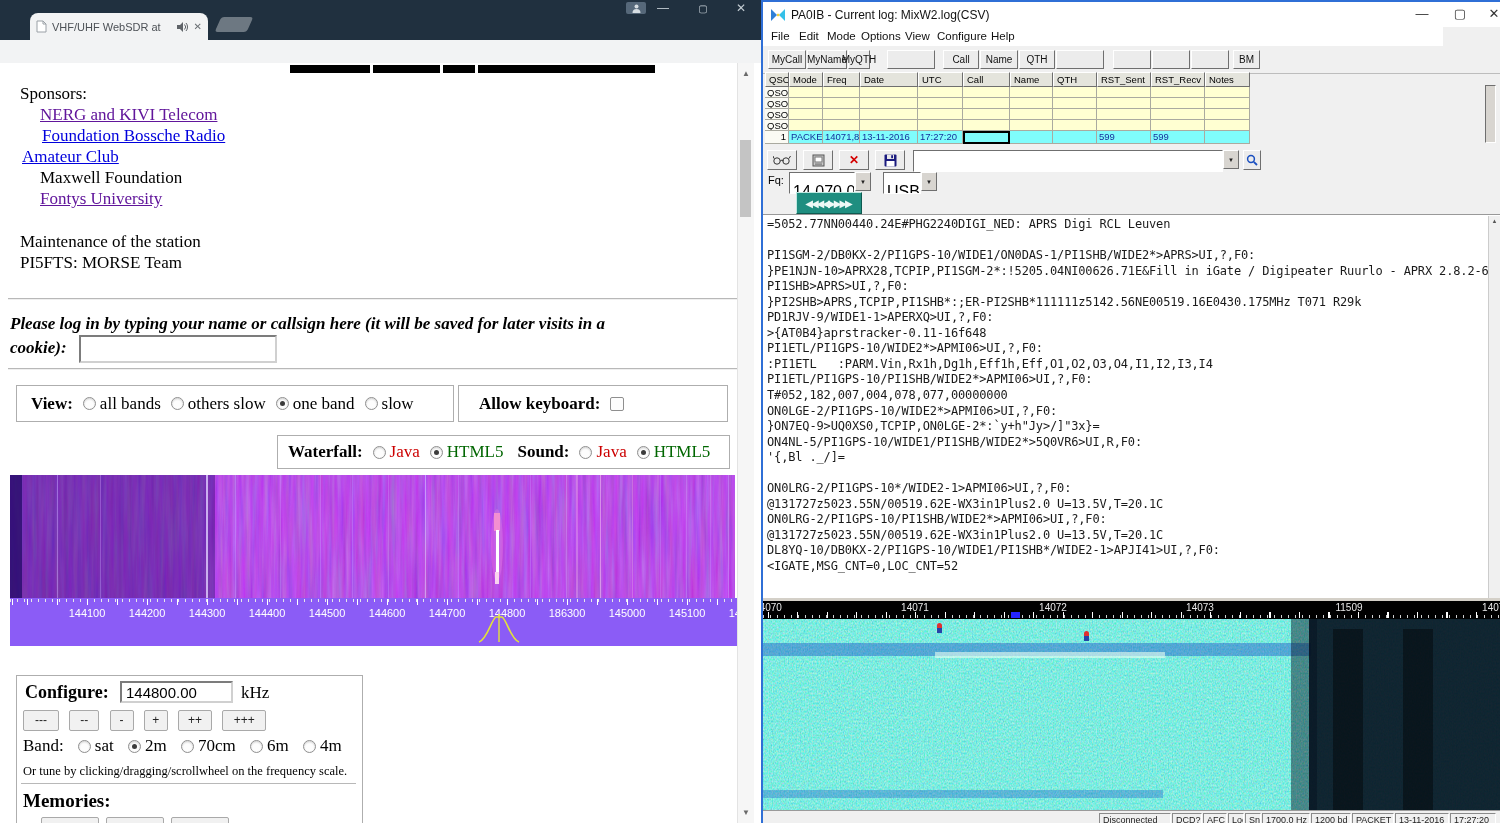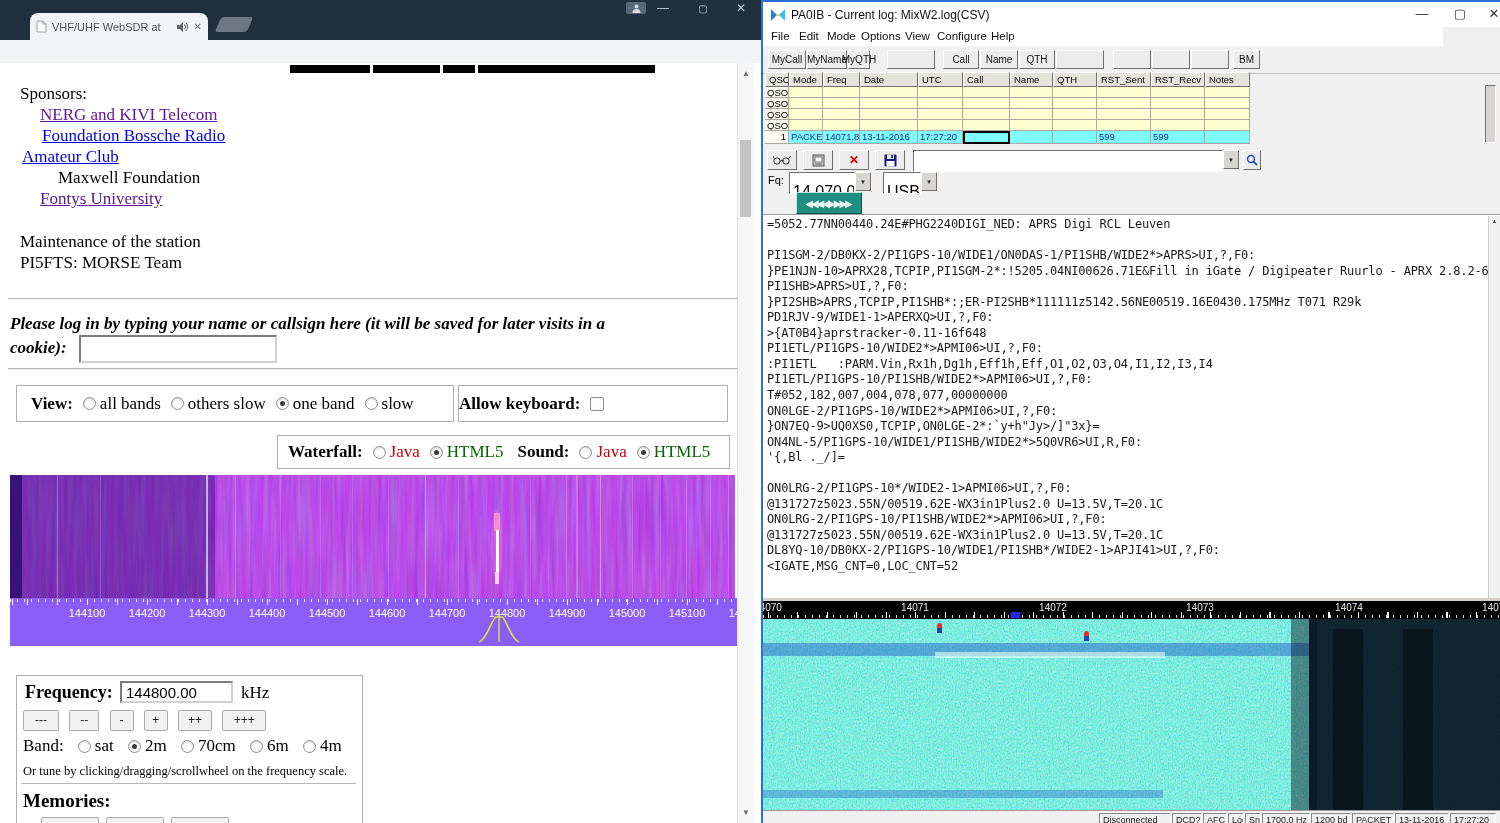--- a/index.html
+++ b/index.html
@@ -153,21 +153,21 @@
     <div class="blk" style="left:290px;width:80px"></div>
     <div class="blk" style="left:373px;width:67px"></div>
     <div class="blk" style="left:443px;width:32px"></div>
     <div class="blk" style="left:478px;width:177px"></div>
 
     <div class="ab" style="left:20px;top:20px;line-height:21px">
       <div>Sponsors:</div>
       <div style="margin-left:20px"><span class="lnk visited">NERG and KIVI Telecom</span></div>
       <div style="margin-left:22px"><span class="lnk blue">Foundation Bossche Radio</span></div>
       <div style="margin-left:2px"><span class="lnk blue">Amateur Club</span></div>
-      <div style="margin-left:38px"><span>Maxwell Foundation</span></div>
+      <div style="margin-left:20px"><span>Maxwell Foundation</span></div>
       <div style="margin-left:20px"><span class="lnk visited">Fontys University</span></div>
     </div>
 
     <div class="ab" style="left:20px;top:168px;line-height:21px">
       <div>Maintenance of the station</div>
       <div>PI5FTS: MORSE Team</div>
     </div>
 
     <div class="hrl" style="top:235px"></div>
 
@@ -184,21 +184,21 @@
       <b>View:</b>
       <span class="rb"></span>
         <span>all bands</span>
       <span class="rb"></span>
         <span>others slow</span>
       <span class="rb sel"></span>
         <span>one band</span>
       <span class="rb"></span>
         <span>slow</span>
     </div>
-    <div class="boxed" style="left:458px;top:322px;width:270px;height:37px;">
+    <div class="boxed" style="left:458px;top:322px;width:270px;height:37px;padding-left:20px">
       <b>Allow keyboard:</b>
       <span class="cb"></span>
     </div>
 
     <div class="boxed" style="left:277px;top:372px;width:453px;height:34px;padding-left:10px">
       <b>Waterfall:</b>
       <span class="rb"></span>
         <span style="color:#cc0000">Java</span>
       <span class="rb sel"></span>
         <span style="color:#006600">HTML5</span>
@@ -255,33 +255,33 @@
       <div class="minor"></div>
       <div class="major"></div>
       <span class="wsl" style="left:77px">144100</span>
       <span class="wsl" style="left:137px">144200</span>
       <span class="wsl" style="left:197px">144300</span>
       <span class="wsl" style="left:257px">144400</span>
       <span class="wsl" style="left:317px">144500</span>
       <span class="wsl" style="left:377px">144600</span>
       <span class="wsl" style="left:437px">144700</span>
       <span class="wsl" style="left:497px">144800</span>
-      <span class="wsl" style="left:557px">144900</span>
+      <span class="wsl" style="left:557px">186300</span>
       <span class="wsl" style="left:617px">145000</span>
       <span class="wsl" style="left:677px">145100</span>
       <span class="wsl" style="left:737px">145200</span>
       <svg class="ab" style="left:459px;top:16px" width="60" height="30" viewBox="0 0 60 30">
         <path d="M10 28 C18 26 23 4 27 3 L33 3 C37 4 42 26 50 28" stroke="#e2e23a" fill="none" stroke-width="1.6"></path>
         <line x1="30" y1="0" x2="30" y2="28" stroke="#e2e23a" stroke-width="1.4"></line>
       </svg>
     </div>
 
     <div class="ab" style="left:16px;top:612px;width:345px;height:150px;border:1px solid #aeaeae">
       <div class="ab" style="left:8px;top:6px">
-        <b style="font-size:18px">Frequency:</b>
+        <b style="font-size:18px">Configure:</b>
       </div>
       <input class="ab" style="left: 103px; top: 5px; width: 113px; height: 22px; border: 2px inset rgb(208, 208, 208); font-size: 15px; font-family: &quot;Liberation Sans&quot;, sans-serif; box-sizing: border-box; padding-left: 4px;" value="144800.00">
       <span class="ab" style="left:224px;top:7px">kHz</span>
       <div class="ab" style="left:6px;top:33px;white-space:nowrap">
         <span class="fbtn" style="width:36px">---</span>
         <span class="fbtn" style="width:30px">--</span>
         <span class="fbtn" style="width:24px">-</span>
         <span class="fbtn" style="width:24px">+</span>
         <span class="fbtn" style="width:34px">++</span>
         <span class="fbtn" style="width:44px">+++</span>
@@ -511,21 +511,21 @@
     </div>
   </div>
 
   <div class="mdivider"></div>
 
   <div class="mscale">
     <span class="msl" style="left:5px">14070</span>
     <span class="msl" style="left:152px">14071</span>
     <span class="msl" style="left:290px">14072</span>
     <span class="msl" style="left:437px">14073</span>
-    <span class="msl" style="left:586px">14074</span>
+    <span class="msl" style="left:586px">11509</span>
     <span class="msl" style="left:733px">14075</span>
     <div class="dots"></div>
     <div class="majors"></div>
     <div class="cursorblue"></div>
   </div>
 
   <svg class="ab" style="left:0;top:617px" width="737" height="191">
     <defs>
       <filter id="gn" x="0" y="0" width="100%" height="100%">
         <feTurbulence type="fractalNoise" baseFrequency="0.75 0.5" numOctaves="2" seed="11"></feTurbulence>

